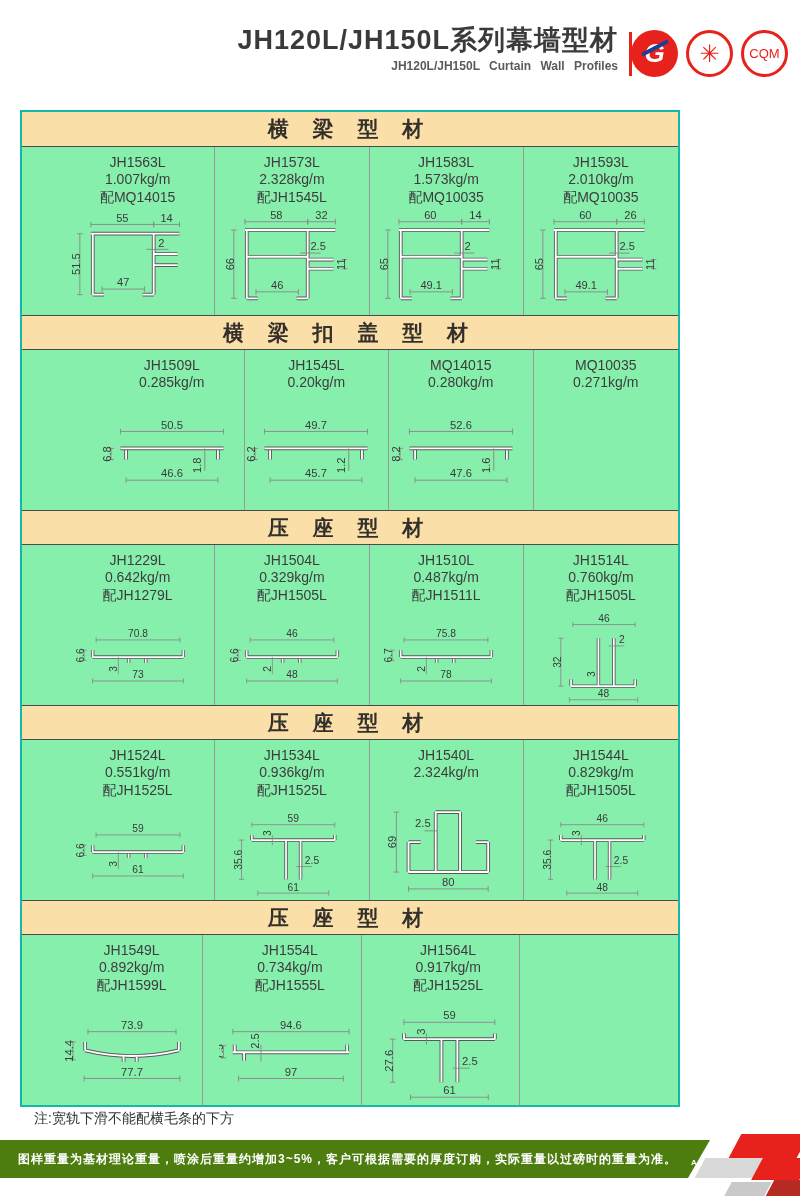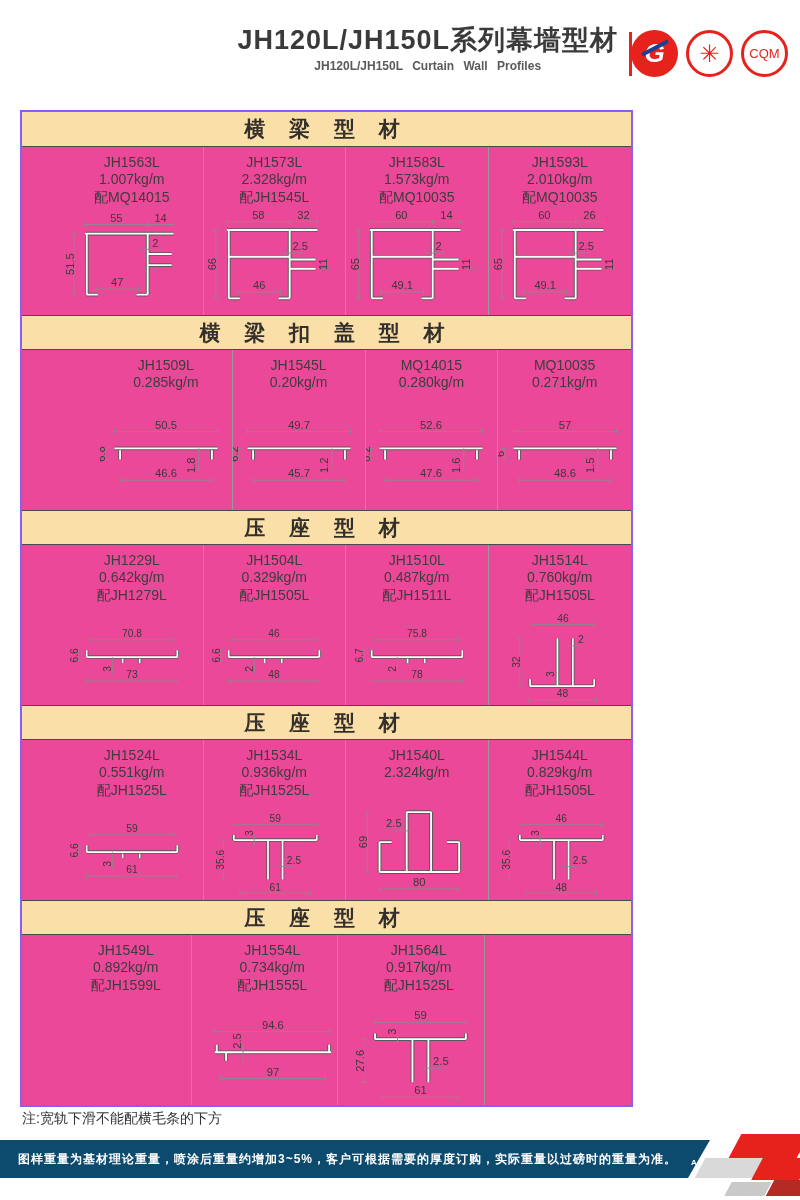--- a/index.html
+++ b/index.html
@@ -1,46 +1,46 @@
 <!DOCTYPE html>
 <html><head>
 <meta charset="utf-8">
 <style>
   html,body{margin:0;padding:0;background:#fff;}
   .page{position:relative;width:800px;height:1200px;background:#fff;overflow:hidden;
         font-family:"Liberation Sans",sans-serif;color:#3c3c3c;}
   
   .titles{position:absolute;right:182px;top:26px;text-align:right;margin-left:40px;}
   .title-cn{font-size:27px;font-weight:bold;color:#3a3a3a;margin:0;letter-spacing:1px;line-height:1.1;}
-  .title-en{font-size:12px;color:#5a5a5a;font-weight:bold;word-spacing:6px;margin-top:3px;text-align:center;}
+  .title-en{font-size:12px;color:#5a5a5a;font-weight:bold;word-spacing:6px;margin-top:3px;}
   .hdr-divider{position:absolute;right:168px;top:32px;width:3px;height:44px;background:#e7221c;}
   .logos{position:absolute;right:12px;top:30px;display:flex;gap:8px;}
   .logo{width:47px;height:47px;border-radius:50%;display:flex;align-items:center;justify-content:center;box-sizing:border-box;}
   .logo-gb{background:#e7221c;color:#fff;font-size:26px;font-weight:bold;font-style:italic;position:relative;}
   .logo-gb .swoosh{position:absolute;width:30px;height:4px;background:#1c3f94;transform:rotate(-28deg);top:16px;left:9px;border-radius:2px;}
   .logo-gear{border:3px solid #e7221c;color:#e7221c;font-size:24px;background:#fff;}
   .logo-cqm{border:3px solid #e7221c;color:#e7221c;font-size:13px;font-weight:normal;letter-spacing:0;background:#fff;}
   
-  .ptable{position:absolute;left:20px;top:110px;width:613px;border:2px solid #8b5cf6;box-sizing:border-box;background:#ec4899;}
+  .ptable{position:absolute;left:20px;top:110px;width:660px;border:2px solid #14b8a6;box-sizing:border-box;background:#86efac;}
   .band{height:35px;background:#fbdfa9;border-top:1px solid #4a4a4a;border-bottom:1px solid #4a4a4a;
         display:flex;align-items:center;justify-content:center;font-size:21px;font-weight:bold;
         color:#33302b;letter-spacing:9px;box-sizing:border-box;}
   .ptable>.band:first-child{border-top:none;}
   .row{display:grid;grid-template-columns:repeat(4,1fr);margin-left:39px;}
   .cell{border-right:1px solid #9a9a9a;display:flex;flex-direction:column;align-items:center;padding-top:7px;box-sizing:border-box;overflow:hidden;}
   .cell:last-child{border-right:none;align-items:center;}
   .model,.weight,.match{font-size:14px;line-height:1.24;color:#3d3d3d;text-align:center;}
   .draw{flex:1;width:178px;min-height:0;}
   .po{stroke:#585858;stroke-width:4;fill:none;}
   .pi{stroke:#fff;stroke-width:2;fill:none;}
   .dl{stroke:#8a8a8a;stroke-width:1;}
   .dt{font-family:"Liberation Sans",sans-serif;font-size:12px;fill:#3a3a3a;}
   
-  .note{position:absolute;left:22px;top:1110px;font-size:14px;color:#333;}
-  .redbar{position:absolute;left:0;top:1140px;width:710px;height:38px;background:#0c4a6e;
+  .note{position:absolute;left:34px;top:1110px;font-size:14px;color:#333;}
+  .redbar{position:absolute;left:0;top:1140px;width:710px;height:38px;background:#4d7c0f;
           clip-path:polygon(0 0,100% 0,calc(100% - 22px) 100%,0 100%);
           display:flex;align-items:center;color:#fff;}
   .ftext{font-size:12px;font-weight:bold;letter-spacing:1px;margin-left:18px;white-space:nowrap;}
   .brand{margin-left:14px;text-align:right;font-size:8px;font-weight:bold;line-height:1.1;letter-spacing:1px;}
   .brand span{display:block;}
   .pagesep{width:2px;height:20px;background:#fff;margin:0 6px 0 8px;}
   .pageno{font-size:21px;font-weight:bold;}
   .para{position:absolute;transform:skewX(-28deg);}
   .p1{left:735px;top:1134px;width:68px;height:24px;background:#e7221c;}
   .p2{left:700px;top:1158px;width:62px;height:20px;background:#d9d9d9;}
@@ -259,38 +259,20 @@
               <line class="dl" x1="130" y1="56" x2="130" y2="80"></line>
               <line class="dl" x1="46" y1="90" x2="144" y2="90"></line>
               <line class="dl" x1="46" y1="87" x2="46" y2="93"></line>
               <line class="dl" x1="144" y1="87" x2="144" y2="93"></line>
               <text class="dt" x="95" y="87" text-anchor="middle">47.6</text>
             </svg></div>
         </div>
         <div class="cell">
           <div class="model">MQ10035</div>
           <div class="weight">0.271kg/m</div>
-          <div class="draw"><svg viewBox="0 0 190 118" width="100%" height="100%" preserveAspectRatio="xMidYMid meet">
-              <path class="po" d="M40,56H150M46,58v10M144,58v10"></path>
-              <path class="pi" d="M40,56H150M46,58v10M144,58v10"></path>
-              <line class="dl" x1="40" y1="38" x2="150" y2="38"></line>
-              <line class="dl" x1="40" y1="35" x2="40" y2="41"></line>
-              <line class="dl" x1="150" y1="35" x2="150" y2="41"></line>
-              <text class="dt" x="95" y="35" text-anchor="middle">57</text>
-              <line class="dl" x1="30" y1="56" x2="30" y2="68"></line>
-              <line class="dl" x1="27" y1="56" x2="33" y2="56"></line>
-              <line class="dl" x1="27" y1="68" x2="33" y2="68"></line>
-              <text class="dt" transform="rotate(-90 26 62)" x="26" y="66" text-anchor="middle">6</text>
-              <text class="dt" transform="rotate(-90 122 74)" x="122" y="78" text-anchor="middle">1.5</text>
-              <line class="dl" x1="130" y1="56" x2="130" y2="80"></line>
-              <line class="dl" x1="46" y1="90" x2="144" y2="90"></line>
-              <line class="dl" x1="46" y1="87" x2="46" y2="93"></line>
-              <line class="dl" x1="144" y1="87" x2="144" y2="93"></line>
-              <text class="dt" x="95" y="87" text-anchor="middle">48.6</text>
-            </svg></div>
         </div>
       </div>
       <div class="band">压 座 型 材</div>
       <div class="row" style="height: 160px;">
         <div class="cell">
           <div class="model">JH1229L</div>
           <div class="weight">0.642kg/m</div>
           <div class="match">配JH1279L</div>
           <div class="draw"><svg viewBox="0 0 190 118" width="100%" height="100%" preserveAspectRatio="xMidYMid meet">
               <path class="po" d="M42,62H148M42,62v-8M148,62v-8M84,64v5M104,64v5"></path>
@@ -475,20 +457,36 @@
               <text class="dt" x="96.5" y="107" text-anchor="middle">48</text>
             </svg></div>
         </div>
       </div>
       <div class="band">压 座 型 材</div>
       <div class="row" style="height: 170px; gap: 16px;">
         <div class="cell">
           <div class="model">JH1549L</div>
           <div class="weight">0.892kg/m</div>
           <div class="match">配JH1599L</div>
+          <div class="draw"><svg viewBox="0 0 190 118" width="100%" height="100%" preserveAspectRatio="xMidYMid meet">
+              <path class="po" d="M45,60 Q95,72 145,60M45,60v-9M145,60v-9M86,66v6M100,66v6"></path>
+              <path class="pi" d="M45,60 Q95,72 145,60M45,60v-9M145,60v-9M86,66v6M100,66v6"></path>
+              <line class="dl" x1="48" y1="40" x2="142" y2="40"></line>
+              <line class="dl" x1="48" y1="37" x2="48" y2="43"></line>
+              <line class="dl" x1="142" y1="37" x2="142" y2="43"></line>
+              <text class="dt" x="95" y="37" text-anchor="middle">73.9</text>
+              <line class="dl" x1="32" y1="51" x2="32" y2="70"></line>
+              <line class="dl" x1="29" y1="51" x2="35" y2="51"></line>
+              <line class="dl" x1="29" y1="70" x2="35" y2="70"></line>
+              <text class="dt" transform="rotate(-90 28 60.5)" x="28" y="64.5" text-anchor="middle">14.4</text>
+              <line class="dl" x1="44" y1="90" x2="146" y2="90"></line>
+              <line class="dl" x1="44" y1="87" x2="44" y2="93"></line>
+              <line class="dl" x1="146" y1="87" x2="146" y2="93"></line>
+              <text class="dt" x="95" y="87" text-anchor="middle">77.7</text>
+            </svg></div>
         </div>
         <div class="cell">
           <div class="model">JH1554L</div>
           <div class="weight">0.734kg/m</div>
           <div class="match">配JH1555L</div>
           <div class="draw"><svg viewBox="0 0 190 118" width="100%" height="100%" preserveAspectRatio="xMidYMid meet">
               <path class="po" d="M34,62H158M36,62v-8M156,62v-8M46,62v9"></path>
               <path class="pi" d="M34,62H158M36,62v-8M156,62v-8M46,62v9"></path>
               <line class="dl" x1="34" y1="40" x2="158" y2="40"></line>
               <line class="dl" x1="34" y1="37" x2="34" y2="43"></line>

